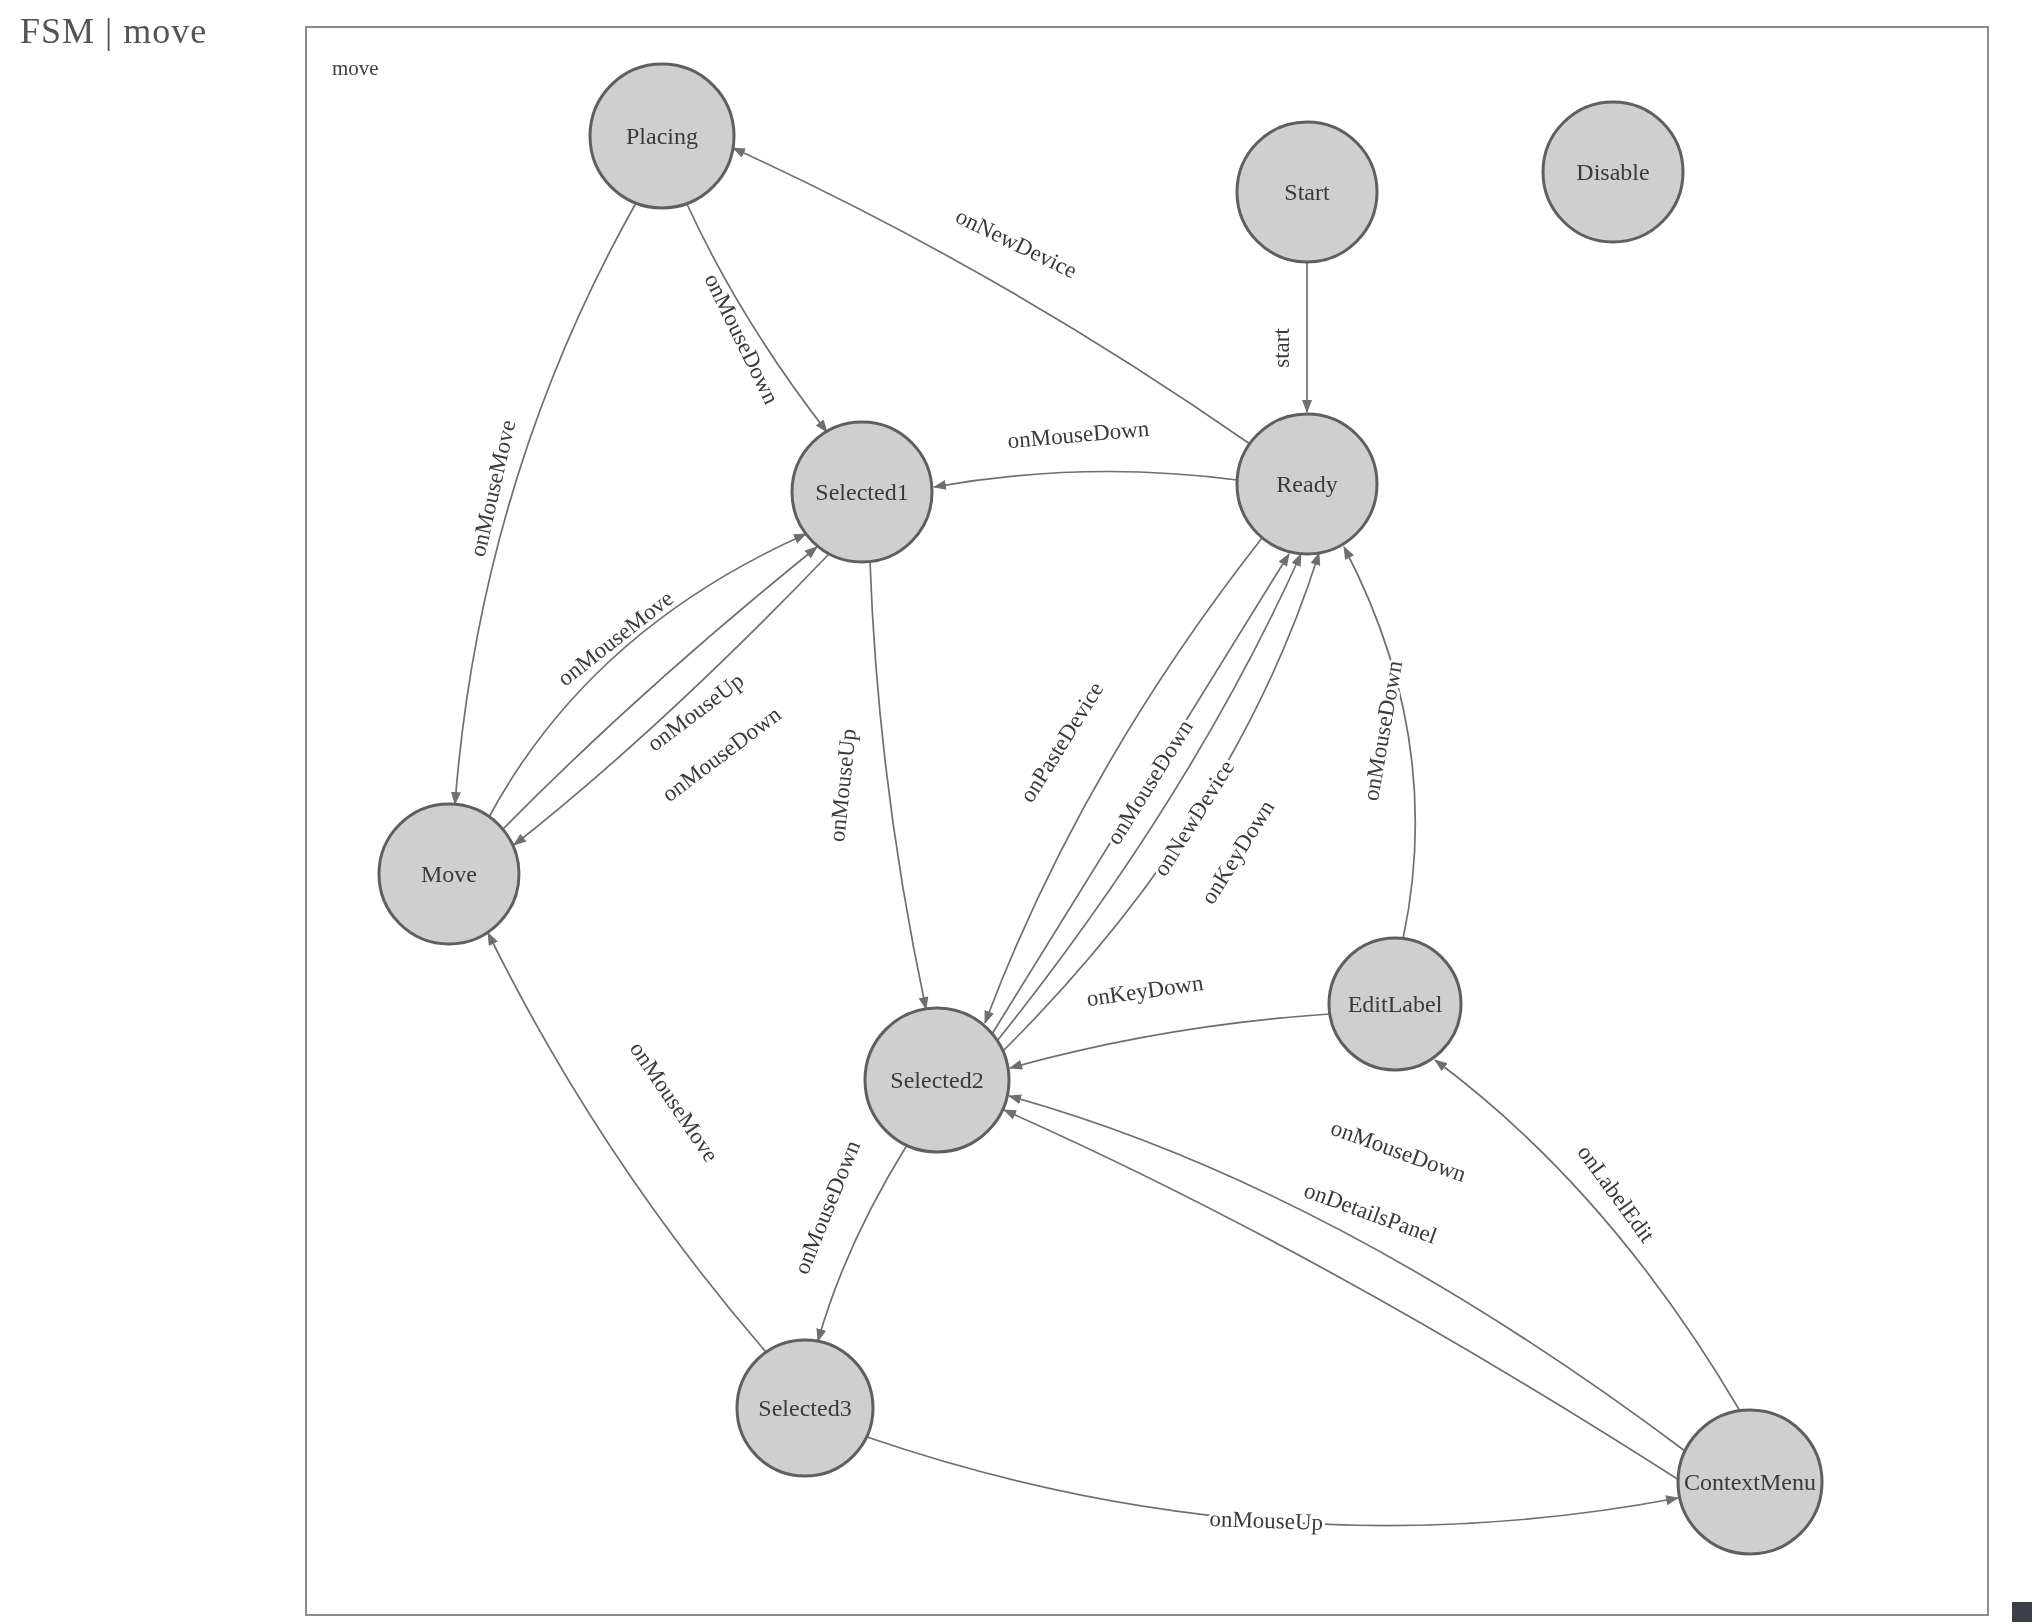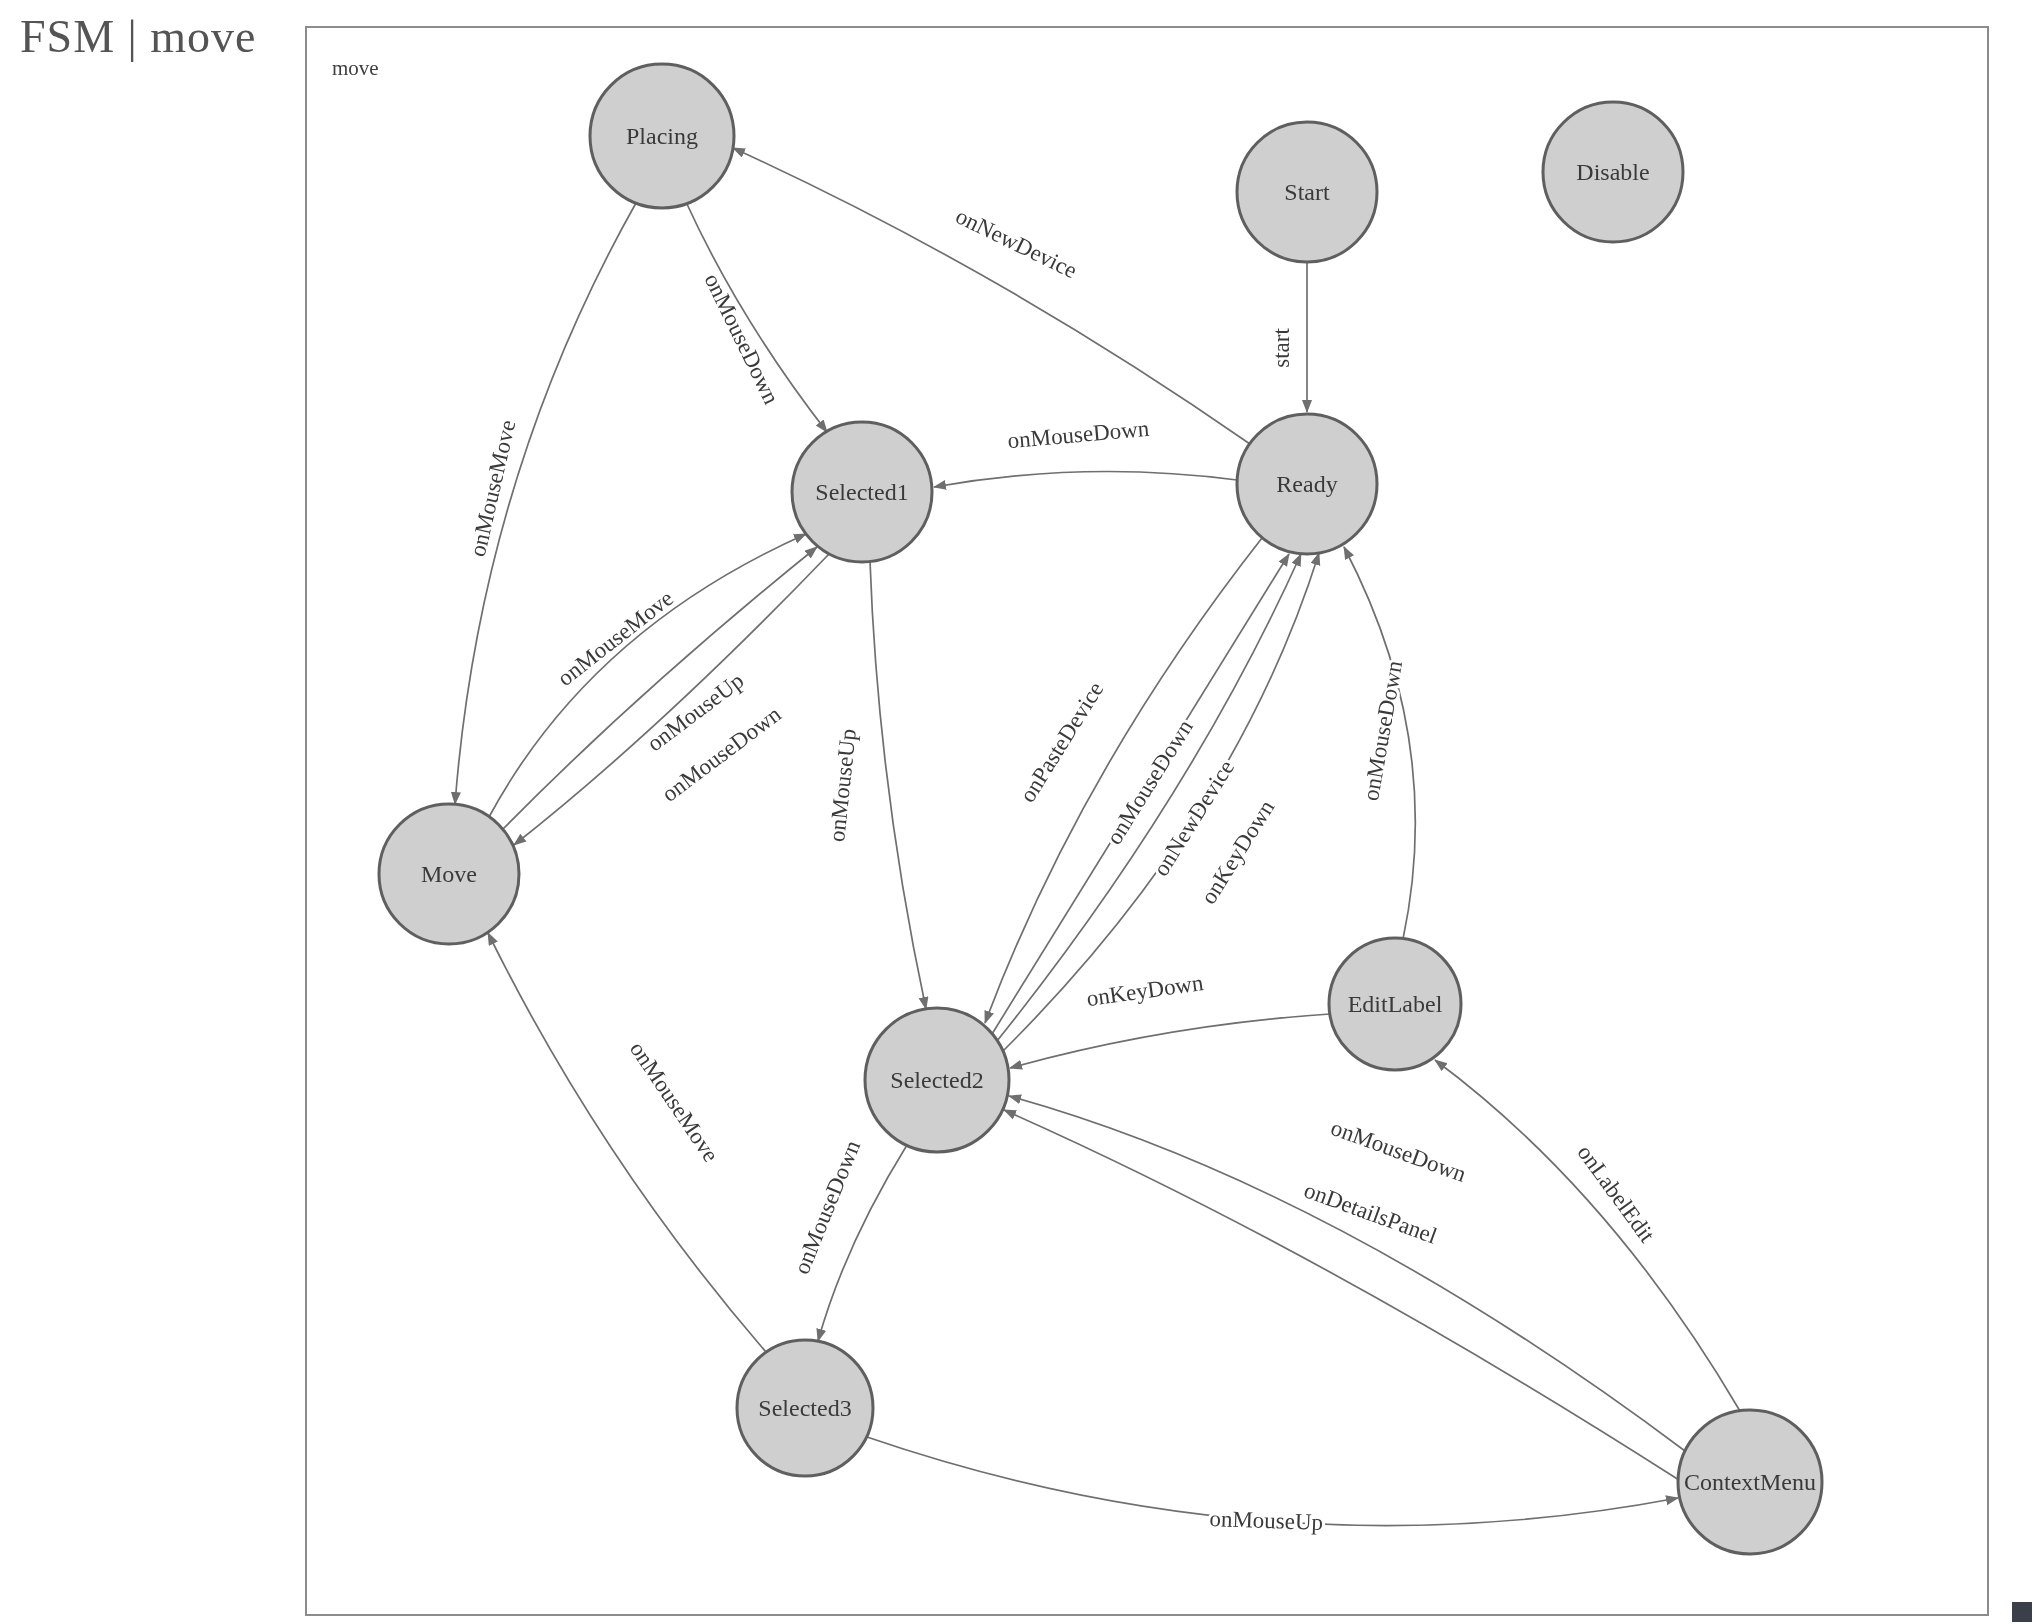--- a/index.html
+++ b/index.html
@@ -11,21 +11,21 @@
     width: 2034px;
     height: 1624px;
     position: relative;
     overflow: hidden;
     font-family: "Liberation Serif", "DejaVu Serif", serif;
   }
   .page-title {
     position: absolute;
     left: 20px;
     top: 10px;
-    font-size: 46px;
+    font-size: 36px;
     color: #545454;
     letter-spacing: 1px;
     white-space: nowrap;
   }
   .frame {
     position: absolute;
     left: 305px;
     top: 26px;
     width: 1684px;
     height: 1590px;

